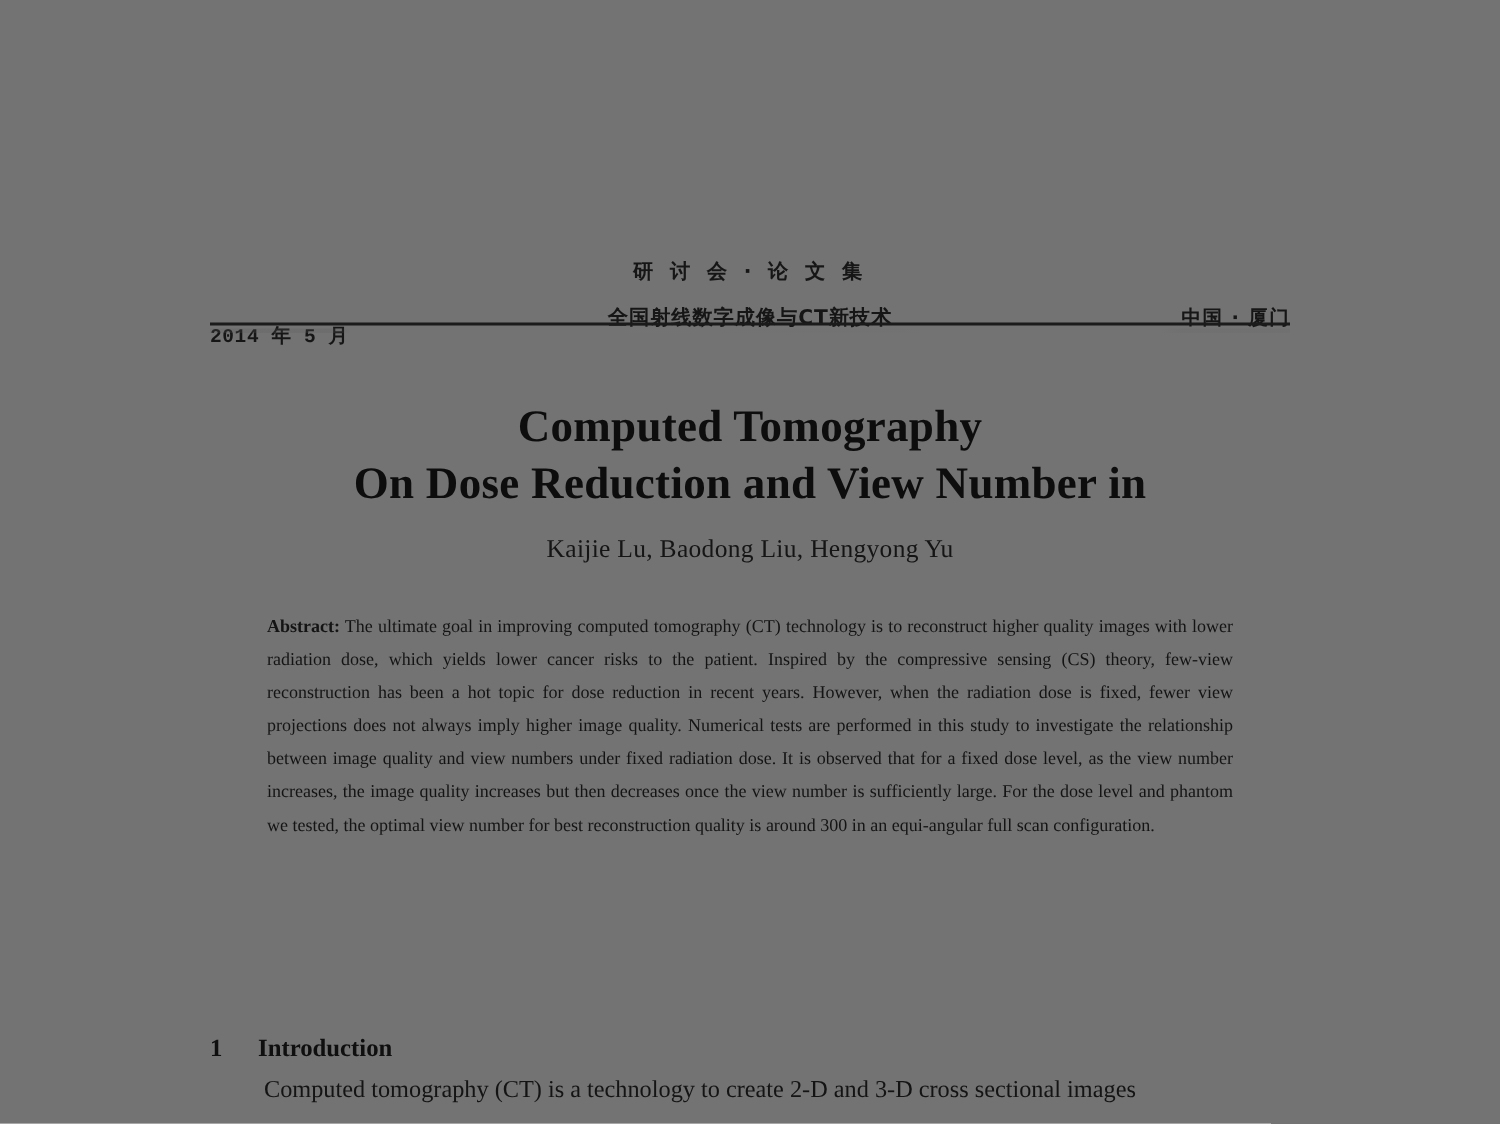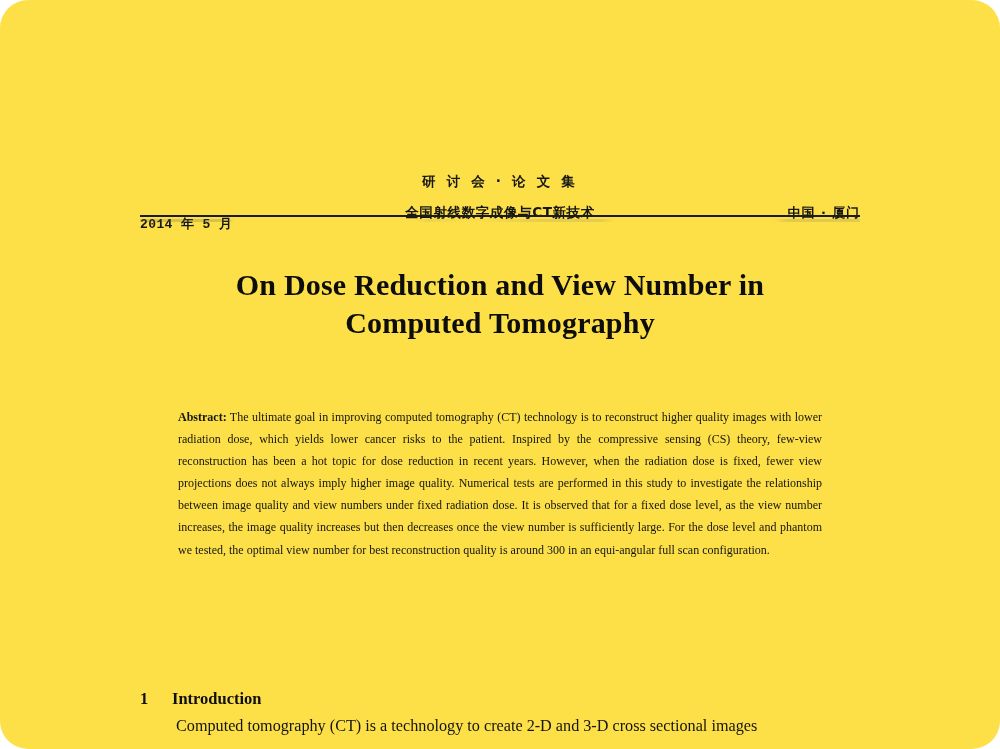--- a/index.html
+++ b/index.html
@@ -15,23 +15,22 @@
     color: #1a1a1a;
     position: relative;
   }
 
   .page {
     position: absolute;
     left: 0;
     top: 0;
     width: 1000px;
     height: 749px;
-    background: #fde047;
+    background: #737373;
     overflow: hidden;
-    border-radius: 28px;
   }
 
   
   .runhead {
     position: absolute;
     left: 140px;
     top: 172px;
     width: 720px;
   }
   .runhead-center-top {
@@ -211,24 +210,25 @@
       <div class="runhead-left">2014 年 5 月</div>
       <div class="runhead-center">全国射线数字成像与CT新技术</div>
       <div class="runhead-right">中国 · 厦门</div>
     </div>
   </div>
 
   <div class="rule"></div>
   <div class="rule-ghost"></div>
 
   <div class="title">
+    <div>Computed Tomography</div>
     <div>On Dose Reduction and View Number in</div>
-    <div>Computed Tomography</div>
-  </div>
-
+  </div>
+
+  <div class="authors">Kaijie Lu, Baodong Liu, Hengyong Yu</div>
 
   <div class="abstract">
     <span class="lead">Abstract:</span><span> The ultimate goal in improving computed tomography (CT) technology is to reconstruct higher quality images with lower radiation dose, which yields lower cancer risks to the patient. Inspired by the compressive sensing (CS) theory, few-view reconstruction has been a hot topic for dose reduction in recent years. However, when the radiation dose is fixed, fewer view projections does not always imply higher image quality. Numerical tests are performed in this study to investigate the relationship between image quality and view numbers under fixed radiation dose. It is observed that for a fixed dose level, as the view number increases, the image quality increases but then decreases once the view number is sufficiently large. For the dose level and phantom we tested, the optimal view number for best reconstruction quality is around 300 in an equi-angular full scan configuration.</span>
   </div>
 
 
   <div class="section-heading">
     <span class="num">1</span><span>Introduction</span>
   </div>
 

